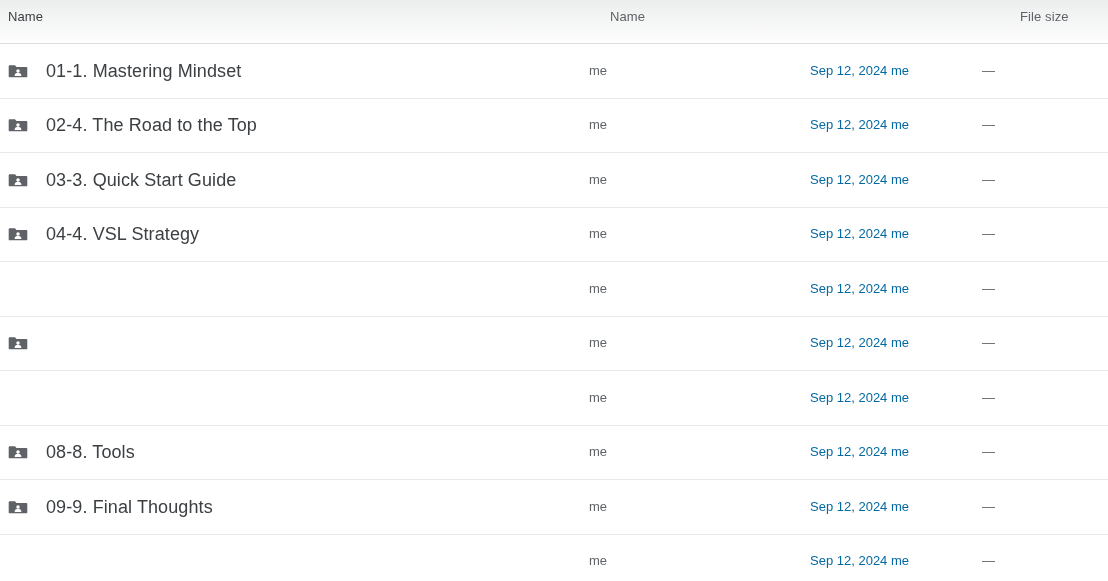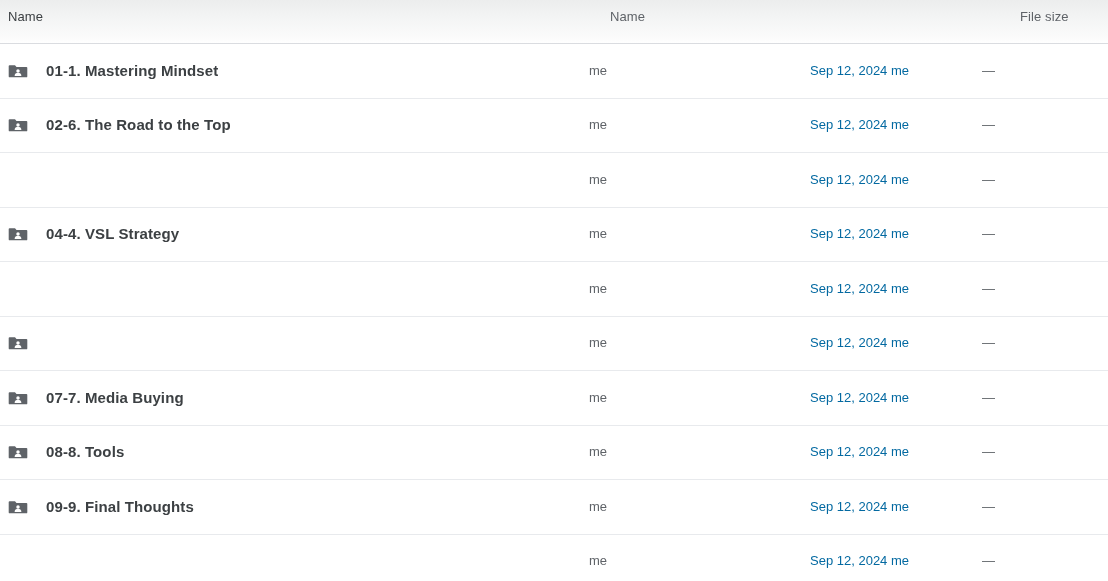--- a/index.html
+++ b/index.html
@@ -66,23 +66,22 @@
     display: flex;
     align-items: center;
     max-width: 580px;
   }
   .cell.owner    { left: 589px; color: #5f6368; }
   .cell.modified { left: 810px; color: #0369a1; }
   .cell.size     { left: 982px; color: #5f6368; }
 
   .name-text {
     color: #3c4043;
-    font-size: 15px;
+    font-size: 18px;
     letter-spacing: .1px;
-    font-weight: bold;
   }
 
   
   .folder-icon {
     width: 20px;
     height: 20px;
     margin-right: 18px;
     flex: 0 0 20px;
     display: block;
   }
@@ -118,27 +117,37 @@
   </div>
       <div class="row">
     <div class="cell name">
       <span class="folder-icon">
         <svg width="20" height="20" viewBox="0 0 20 20" aria-hidden="true">
           <path d="M1.6 4.2h5.4l1.5 1.7h9.9c.5 0 .9.4.9.9v8.6c0 .5-.4.9-.9.9H1.6c-.5 0-.9-.4-.9-.9V5.1c0-.5.4-.9.9-.9z" fill="#5f6368"></path>
           <circle cx="10" cy="10.1" r="1.75" fill="#ffffff"></circle>
           <path d="M6.6 14.9c0-1.9 1.5-3.1 3.4-3.1s3.4 1.2 3.4 3.1z" fill="#ffffff"></path>
         </svg>
       </span>
-      <span class="name-text">02-6. The Road to the Top</span>
-    </div>
-    <div class="cell owner">me</div>
-    <div class="cell modified">Sep 12, 2024 me</div>
-    <div class="cell size">—</div>
-  </div>
-      <div class="row">
+      <span class="name-text">02-4. The Road to the Top</span>
+    </div>
+    <div class="cell owner">me</div>
+    <div class="cell modified">Sep 12, 2024 me</div>
+    <div class="cell size">—</div>
+  </div>
+      <div class="row">
+    <div class="cell name">
+      <span class="folder-icon">
+        <svg width="20" height="20" viewBox="0 0 20 20" aria-hidden="true">
+          <path d="M1.6 4.2h5.4l1.5 1.7h9.9c.5 0 .9.4.9.9v8.6c0 .5-.4.9-.9.9H1.6c-.5 0-.9-.4-.9-.9V5.1c0-.5.4-.9.9-.9z" fill="#5f6368"></path>
+          <circle cx="10" cy="10.1" r="1.75" fill="#ffffff"></circle>
+          <path d="M6.6 14.9c0-1.9 1.5-3.1 3.4-3.1s3.4 1.2 3.4 3.1z" fill="#ffffff"></path>
+        </svg>
+      </span>
+      <span class="name-text">03-3. Quick Start Guide</span>
+    </div>
     <div class="cell owner">me</div>
     <div class="cell modified">Sep 12, 2024 me</div>
     <div class="cell size">—</div>
   </div>
       <div class="row">
     <div class="cell name">
       <span class="folder-icon">
         <svg width="20" height="20" viewBox="0 0 20 20" aria-hidden="true">
           <path d="M1.6 4.2h5.4l1.5 1.7h9.9c.5 0 .9.4.9.9v8.6c0 .5-.4.9-.9.9H1.6c-.5 0-.9-.4-.9-.9V5.1c0-.5.4-.9.9-.9z" fill="#5f6368"></path>
           <circle cx="10" cy="10.1" r="1.75" fill="#ffffff"></circle>
@@ -164,30 +173,20 @@
           <circle cx="10" cy="10.1" r="1.75" fill="#ffffff"></circle>
           <path d="M6.6 14.9c0-1.9 1.5-3.1 3.4-3.1s3.4 1.2 3.4 3.1z" fill="#ffffff"></path>
         </svg>
       </span>
     </div>
     <div class="cell owner">me</div>
     <div class="cell modified">Sep 12, 2024 me</div>
     <div class="cell size">—</div>
   </div>
       <div class="row">
-    <div class="cell name">
-      <span class="folder-icon">
-        <svg width="20" height="20" viewBox="0 0 20 20" aria-hidden="true">
-          <path d="M1.6 4.2h5.4l1.5 1.7h9.9c.5 0 .9.4.9.9v8.6c0 .5-.4.9-.9.9H1.6c-.5 0-.9-.4-.9-.9V5.1c0-.5.4-.9.9-.9z" fill="#5f6368"></path>
-          <circle cx="10" cy="10.1" r="1.75" fill="#ffffff"></circle>
-          <path d="M6.6 14.9c0-1.9 1.5-3.1 3.4-3.1s3.4 1.2 3.4 3.1z" fill="#ffffff"></path>
-        </svg>
-      </span>
-      <span class="name-text">07-7. Media Buying</span>
-    </div>
     <div class="cell owner">me</div>
     <div class="cell modified">Sep 12, 2024 me</div>
     <div class="cell size">—</div>
   </div>
       <div class="row">
     <div class="cell name">
       <span class="folder-icon">
         <svg width="20" height="20" viewBox="0 0 20 20" aria-hidden="true">
           <path d="M1.6 4.2h5.4l1.5 1.7h9.9c.5 0 .9.4.9.9v8.6c0 .5-.4.9-.9.9H1.6c-.5 0-.9-.4-.9-.9V5.1c0-.5.4-.9.9-.9z" fill="#5f6368"></path>
           <circle cx="10" cy="10.1" r="1.75" fill="#ffffff"></circle>

